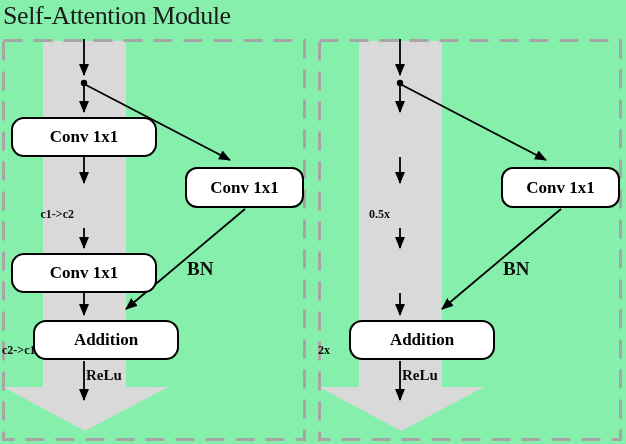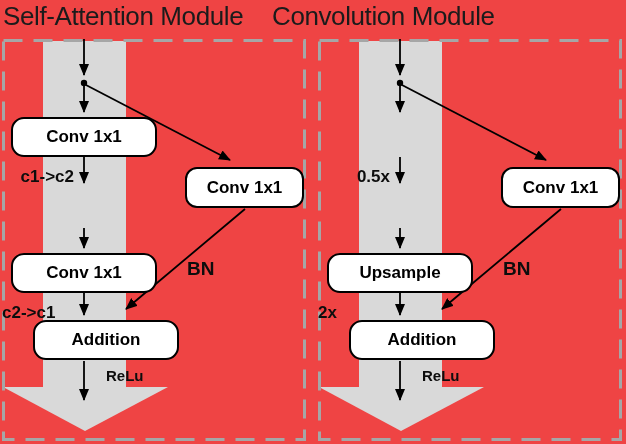--- a/index.html
+++ b/index.html
@@ -1,47 +1,46 @@
 <!DOCTYPE html>
 <html><head>
 <meta charset="utf-8">
 <style>
   html,body{margin:0;padding:0;background:#ffffff;}
-  #stage{position:relative;width:626px;height:444px;background:#ef4444;overflow:hidden;
-         font-family:Liberation Sans, sans-serif;}
+  #stage{position:relative;width:626px;height:444px;background:#86efac;overflow:hidden;
+         font-family:Liberation Serif, serif;}
   .title{position:absolute;top:0;font-size:26px;line-height:32px;color:#1b1b1b;
          letter-spacing:-0.4px;white-space:nowrap;font-weight:400;}
   #title-left{left:3px;}
   #title-right{left:272px;}
   .module{position:absolute;top:39px;width:304px;height:402px;}
   #module-left{left:2px;}
   #module-right{left:318px;}
   .wires{position:absolute;left:0;top:0;}
   .node{position:absolute;left:9px;width:146px;height:40px;box-sizing:border-box;
         background:#ffffff;border:2.5px solid #000000;border-radius:13px;
         display:flex;align-items:center;justify-content:center;
         font-weight:bold;font-size:17px;color:#000000;}
   .b1{top:78px;} .b2{top:149px;} .b3{top:214px;} .b4{top:281px;margin-left:22px;}
   .branch-node{position:absolute;left:183px;top:128px;width:119px;height:41px;
         box-sizing:border-box;background:#ffffff;border:2.5px solid #000000;
         border-radius:12px;display:flex;align-items:center;justify-content:center;
         font-weight:bold;font-size:17px;color:#000000;}
-  .elabel{position:absolute;font-weight:bold;font-size:17px;color:#0d0d0d;white-space:nowrap;}
+  .elabel{position:absolute;font-weight:bold;font-size:12px;color:#0d0d0d;white-space:nowrap;margin-top:40px;}
   .e1{left:0;top:128px;width:72px;text-align:right;}
   .e2{left:0;top:264px;width:72px;}
   .bn-label{position:absolute;left:185px;top:219px;font-weight:bold;font-size:19px;color:#0d0d0d;}
-  .relu-label{position:absolute;left:84px;top:328px;font-weight:bold;font-size:15px;color:#0d0d0d;margin-left:20px;}
+  .relu-label{position:absolute;left:84px;top:328px;font-weight:bold;font-size:15px;color:#0d0d0d;}
 </style>
 </head>
 <body>
 
 <div id="stage">
 
   <div class="title" id="title-left">Self-Attention Module</div>
-  <div class="title" id="title-right">Convolution Module</div>
 
   <div class="module" id="module-left">
     <svg class="wires" width="304" height="402" viewBox="0 0 304 402">
       <defs>
         <marker id="ahL" markerUnits="userSpaceOnUse" markerWidth="12" markerHeight="10" refX="11" refY="5" orient="auto">
           <path d="M0,0 L12,5 L0,10 Z" fill="#000000"></path>
         </marker>
       </defs>
       <rect x="41" y="2" width="83" height="346" fill="#d9d9d9"></rect>
       <polygon points="1,348 166,348 83,392" fill="#d9d9d9"></polygon>
@@ -79,21 +78,20 @@
       <line x1="82" y1="0" x2="82" y2="36" stroke="#000" stroke-width="1.8" marker-end="url(#ahR)"></line>
       <circle cx="82" cy="44" r="3.2" fill="#000"></circle>
       <line x1="82" y1="47" x2="82" y2="73" stroke="#000" stroke-width="1.8" marker-end="url(#ahR)"></line>
       <line x1="82" y1="118" x2="82" y2="144" stroke="#000" stroke-width="1.8" marker-end="url(#ahR)"></line>
       <line x1="82" y1="189" x2="82" y2="209" stroke="#000" stroke-width="1.8" marker-end="url(#ahR)"></line>
       <line x1="82" y1="254" x2="82" y2="276" stroke="#000" stroke-width="1.8" marker-end="url(#ahR)"></line>
       <line x1="82" y1="322" x2="82" y2="361" stroke="#000" stroke-width="1.8" marker-end="url(#ahR)"></line>
       <line x1="84" y1="46" x2="228" y2="121" stroke="#000" stroke-width="1.8" marker-end="url(#ahR)"></line>
       <line x1="243" y1="170" x2="124" y2="270" stroke="#000" stroke-width="1.8" marker-end="url(#ahR)"></line>
     </svg>
-    <div class="node b3">Upsample</div>
     <div class="node b4">Addition</div>
     <div class="branch-node">Conv 1x1</div>
     <div class="elabel e1">0.5x</div>
     <div class="elabel e2">2x</div>
     <div class="bn-label">BN</div>
     <div class="relu-label">ReLu</div>
   </div>
 
 </div>
 

